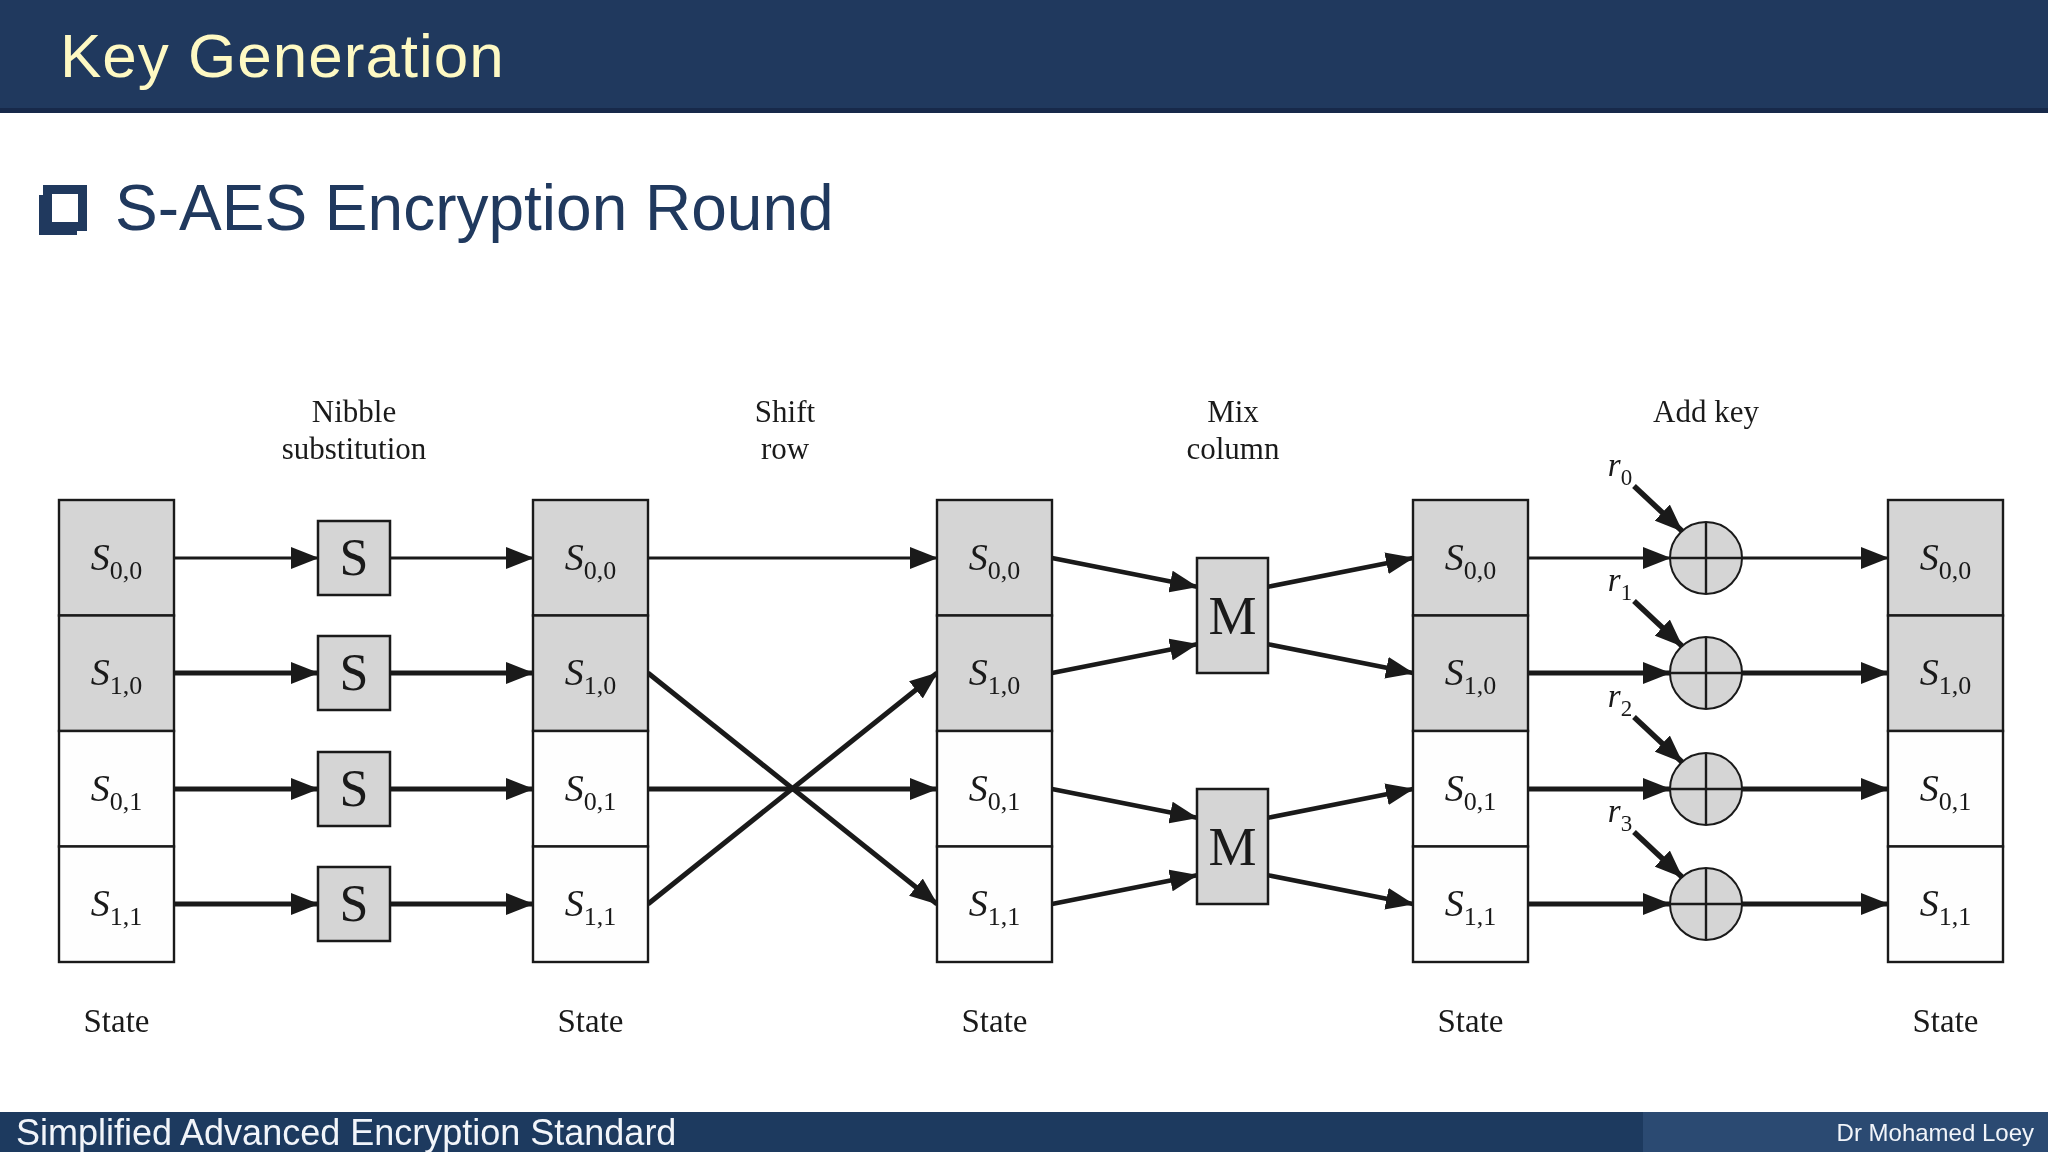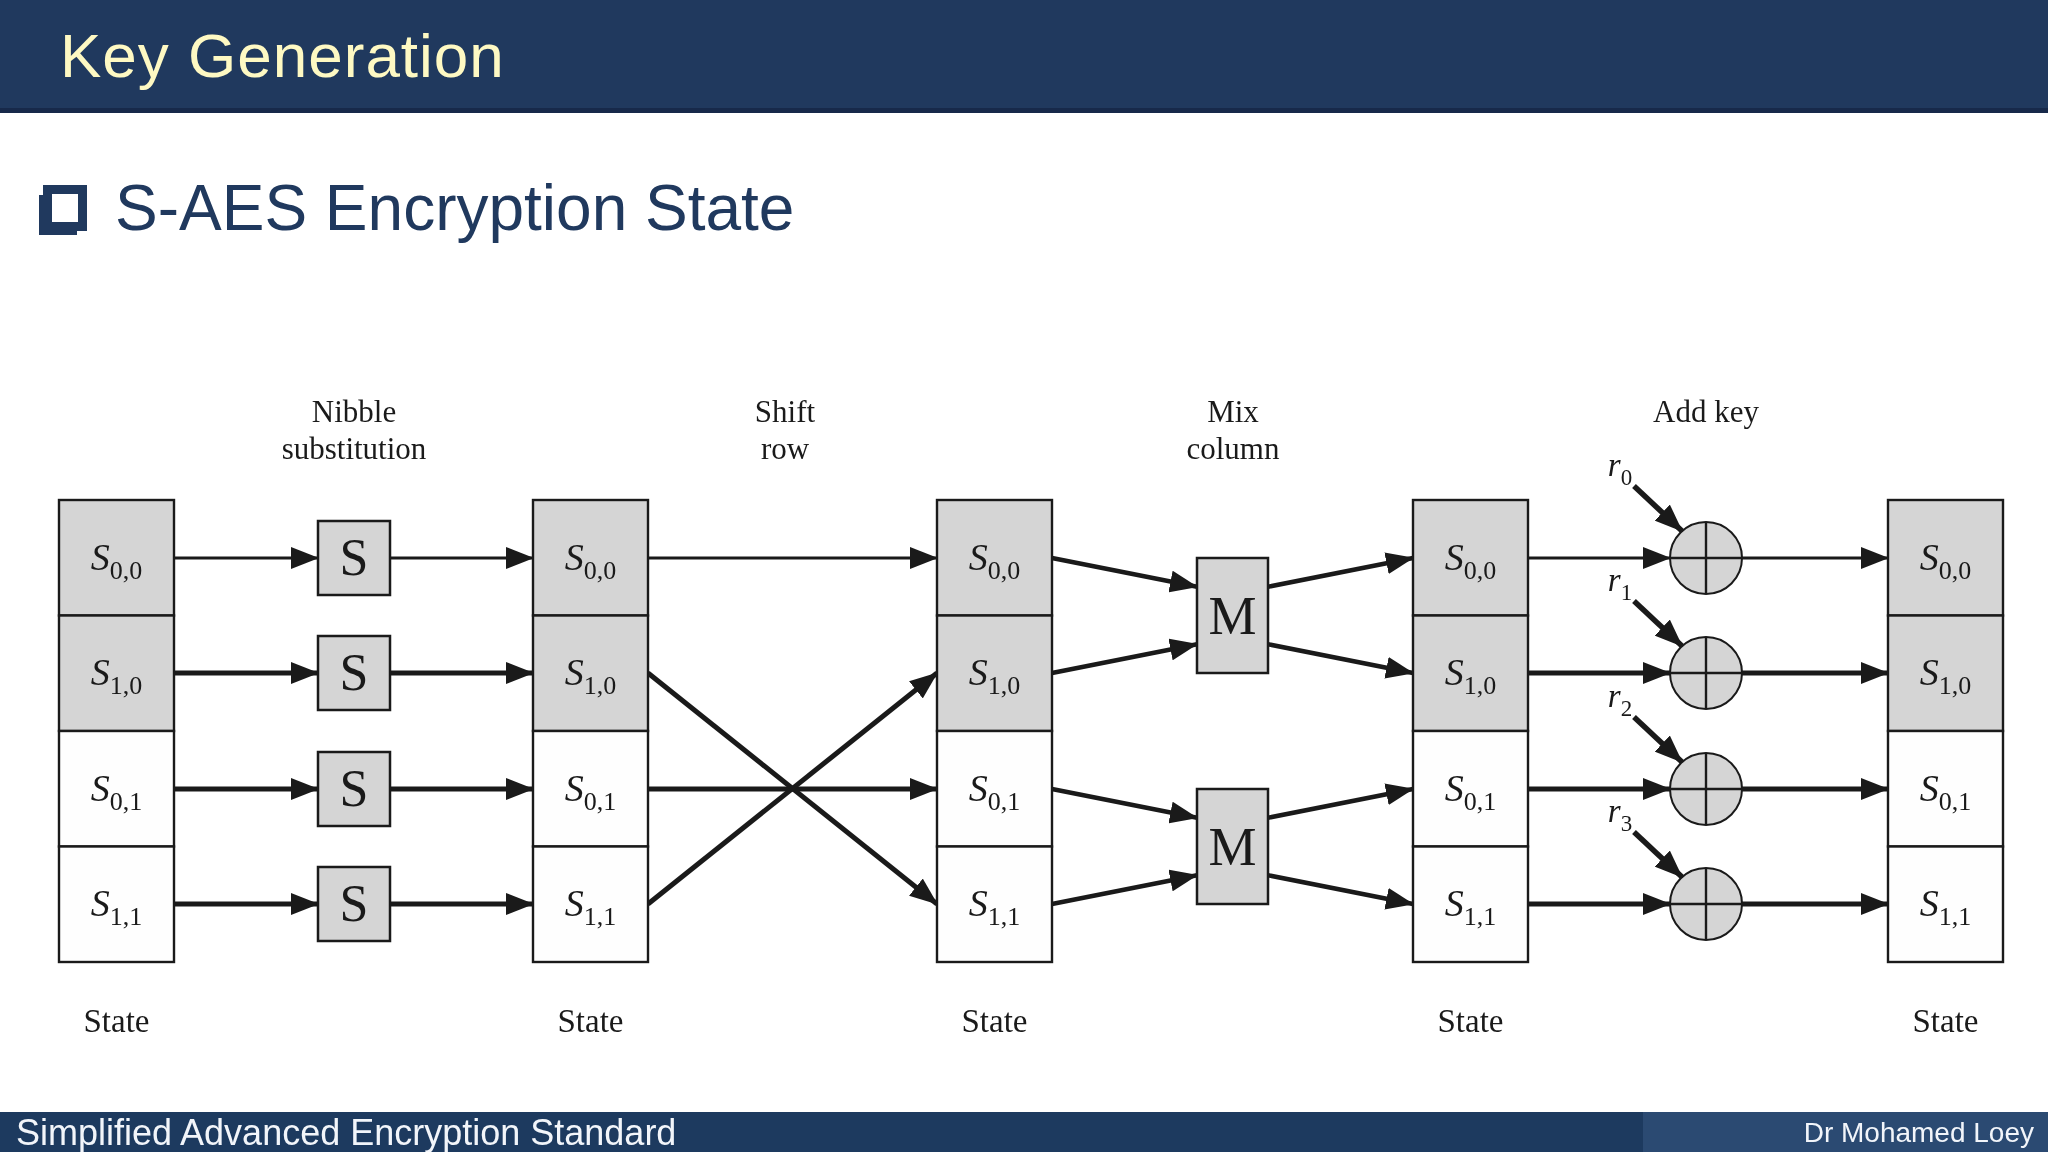--- a/index.html
+++ b/index.html
@@ -16,34 +16,34 @@
                  box-shadow:-7px 7px 0 -3px #20395E;margin-right:28px;}
   .bullet-text{color:#20395E;font-size:64px;font-weight:400;letter-spacing:0px;}
   
   .diagram-svg{position:absolute;left:0;top:0;width:2048px;height:1152px;}
   
   .footer-bar{position:absolute;left:0;top:1112px;width:2048px;height:40px;background:#1D3A5F;}
   .footer-left{position:absolute;left:16px;top:0;height:33px;line-height:42px;
                color:#F2F5FA;font-size:36px;font-weight:400;}
   .footer-right-box{position:absolute;right:0;top:0;width:405px;height:40px;background:#2B4A72;}
   .footer-right{position:absolute;right:14px;top:0;height:40px;line-height:42px;
-                color:#F2F5FA;font-size:28px;font-weight:400;}
+                color:#F2F5FA;font-size:24px;font-weight:400;}
 </style>
 </head>
 <body>
 
 <div class="slide">
 
   <div class="header-bar">
     <div class="header-title">Key Generation</div>
   </div>
 
   <div class="bullet-row">
     <div class="bullet-square"></div>
-    <div class="bullet-text">S-AES Encryption State</div>
+    <div class="bullet-text">S-AES Encryption Round</div>
   </div>
 
   <svg class="diagram-svg" id="diagram" viewBox="0 0 2048 1152">
       <defs>
         <marker id="ah" markerUnits="userSpaceOnUse" markerWidth="30" markerHeight="22" refX="27" refY="11" orient="auto">
           <path d="M0,0 L28,11 L0,22 Z" fill="#1A1A1A"></path>
         </marker>
       </defs>
       <text x="354" y="422" text-anchor="middle" fill="#1A1A1A" font-family="&quot;Liberation Serif&quot;,&quot;DejaVu Serif&quot;,serif" font-size="31">Nibble</text>
       <text x="354" y="459" text-anchor="middle" fill="#1A1A1A" font-family="&quot;Liberation Serif&quot;,&quot;DejaVu Serif&quot;,serif" font-size="31">substitution</text>

